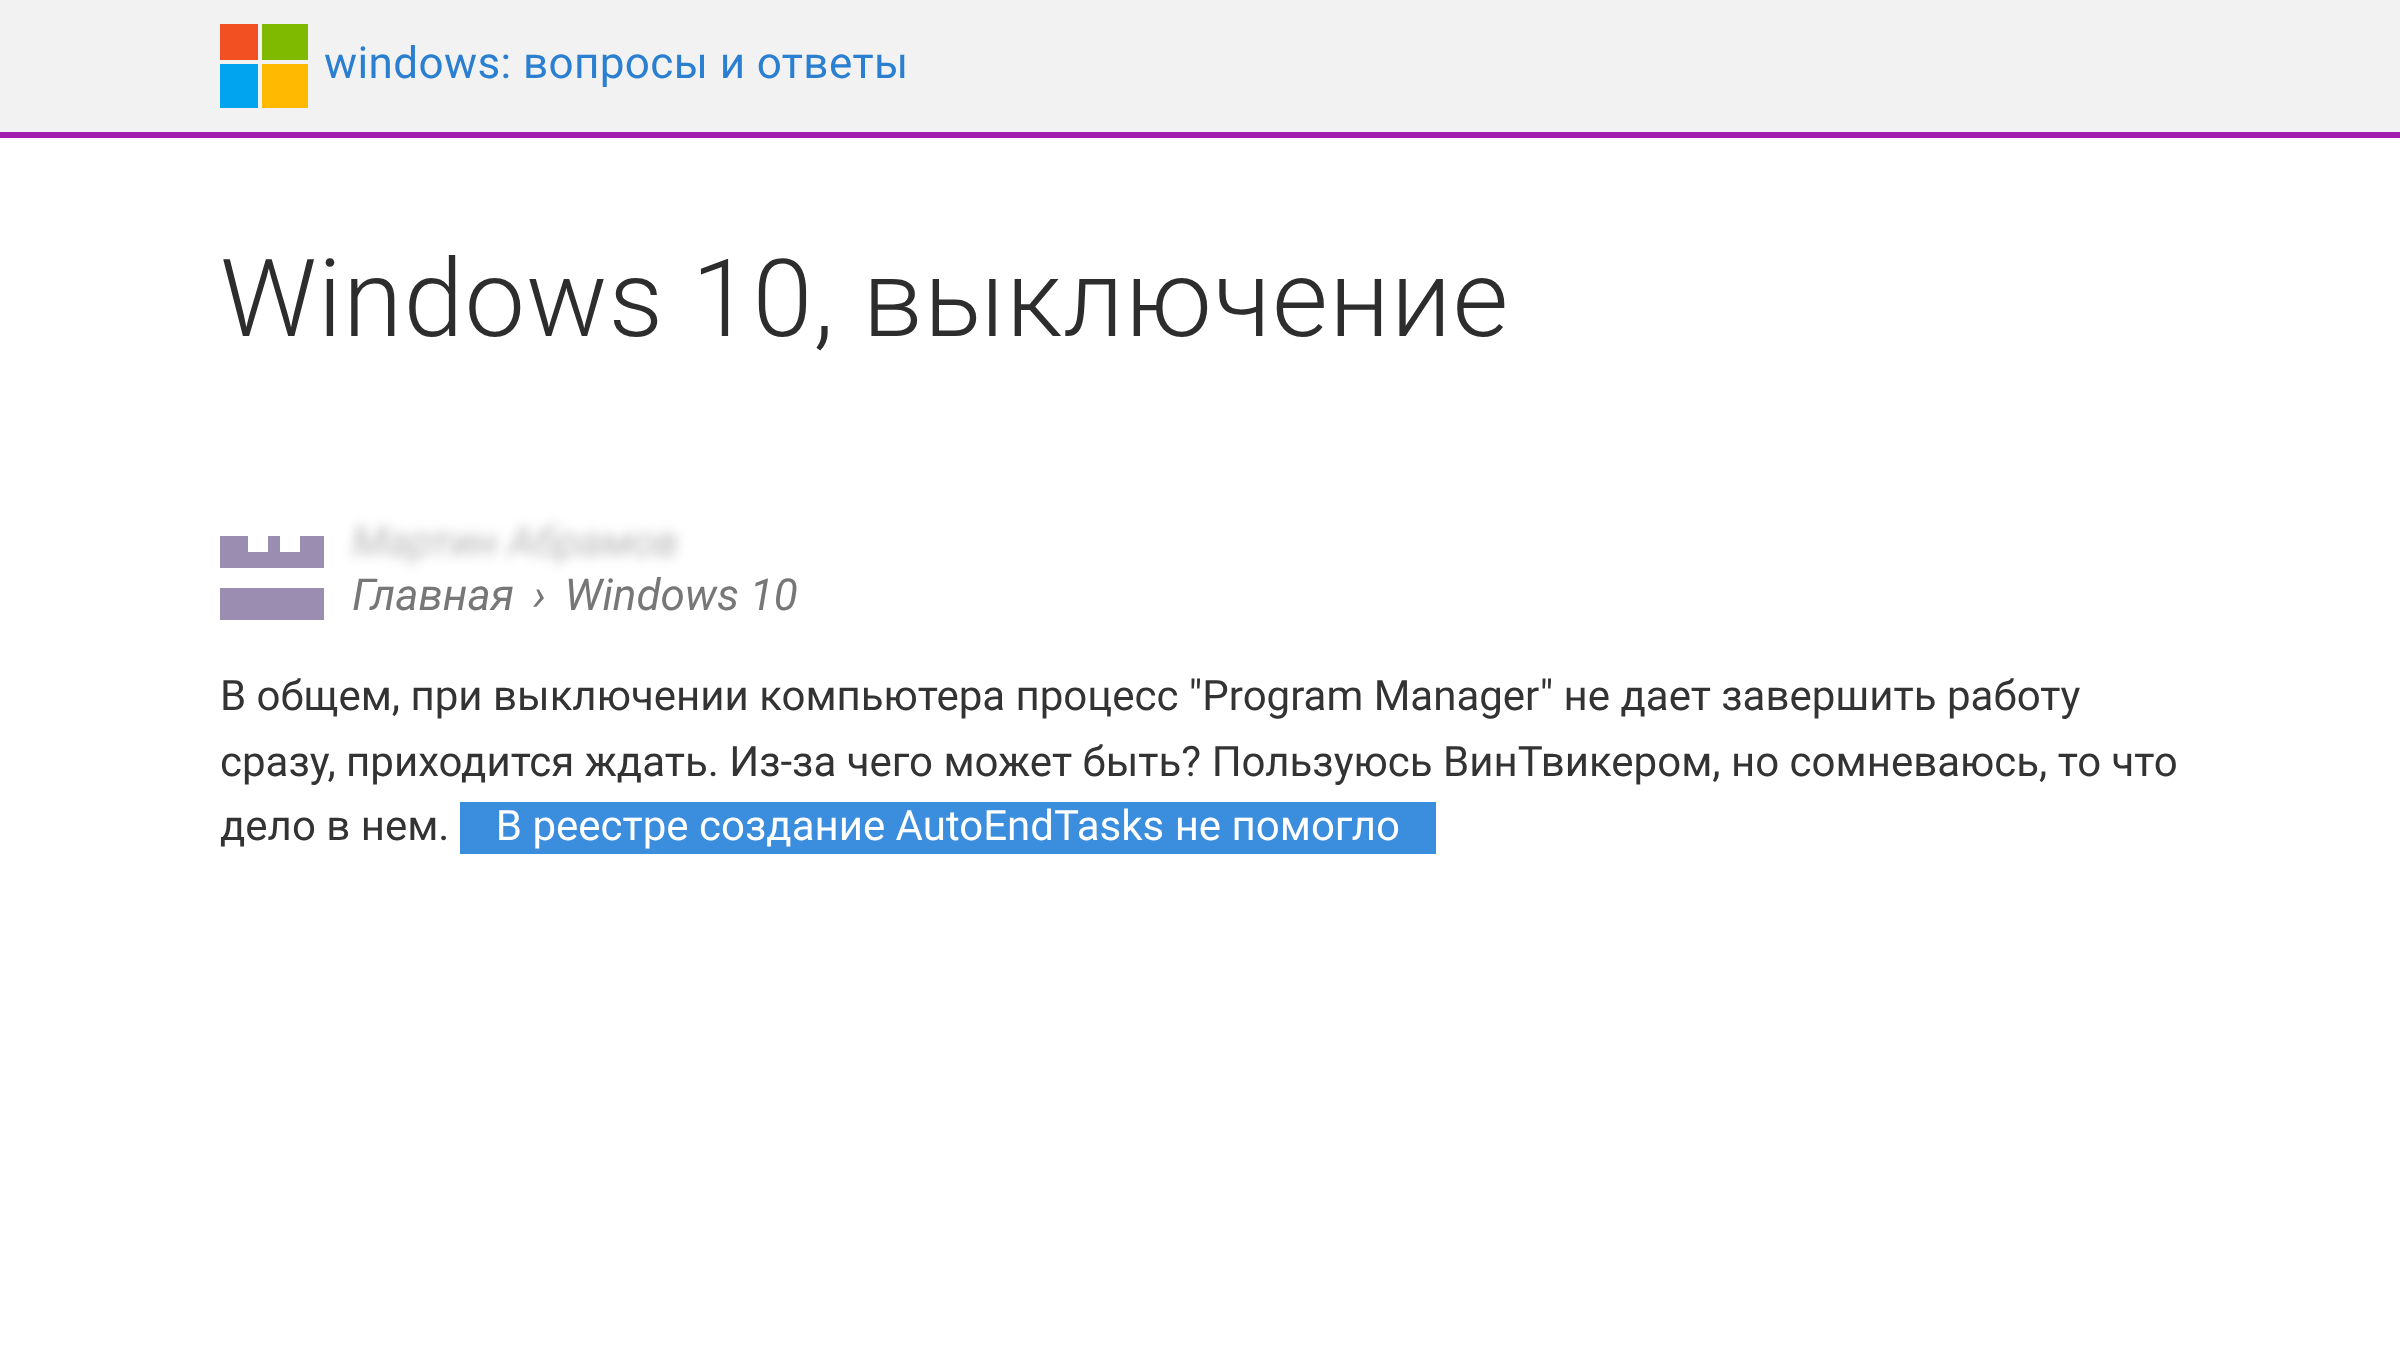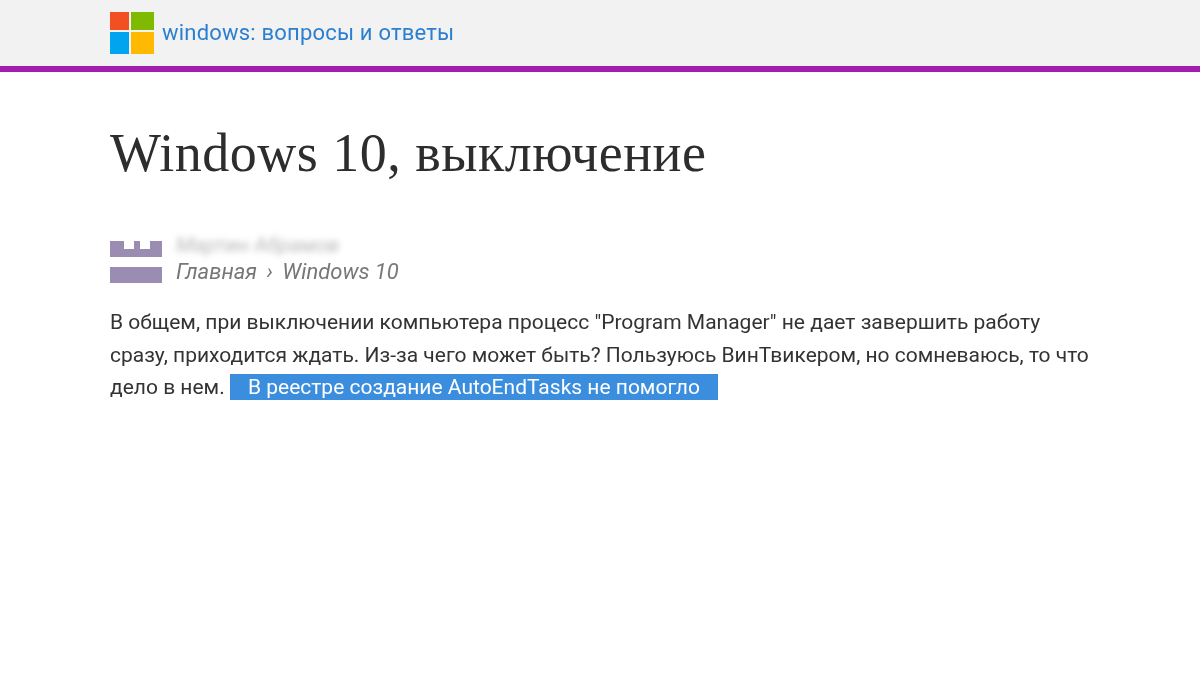--- a/index.html
+++ b/index.html
@@ -6,21 +6,21 @@
     body {
       font-family: -apple-system, BlinkMacSystemFont, "Segoe UI", Roboto, Helvetica, Arial, sans-serif;
       width: 1200px;
       height: 675px;
       background: #fff;
       color: #333;
     }
     .topbar {
       background: #f2f2f2;
       padding: 12px 0 14px 0;
-      border-bottom: 6px solid #a21caf;
+      border-bottom: 3px solid #a21caf;
     }
     .topbar-inner {
       width: 980px;
       margin: 0 auto;
       display: flex;
       align-items: center;
       gap: 10px;
       padding-left: 0;
     }
     .win-logo {
@@ -46,22 +46,21 @@
       width: 980px;
       margin: 0 auto;
       padding-top: 52px;
     }
     .page-title {
       font-size: 54px;
       font-weight: 300;
       color: #2d2d2d;
       letter-spacing: 0.5px;
       line-height: 1.1;
-      margin-bottom: 48px;
-      font-family: Liberation Serif, serif;
+      margin-bottom: 78px;
     }
     .meta-row {
       display: flex;
       align-items: flex-start;
       gap: 14px;
       margin-bottom: 18px;
     }
     .avatar {
       width: 52px;
       height: 52px;

